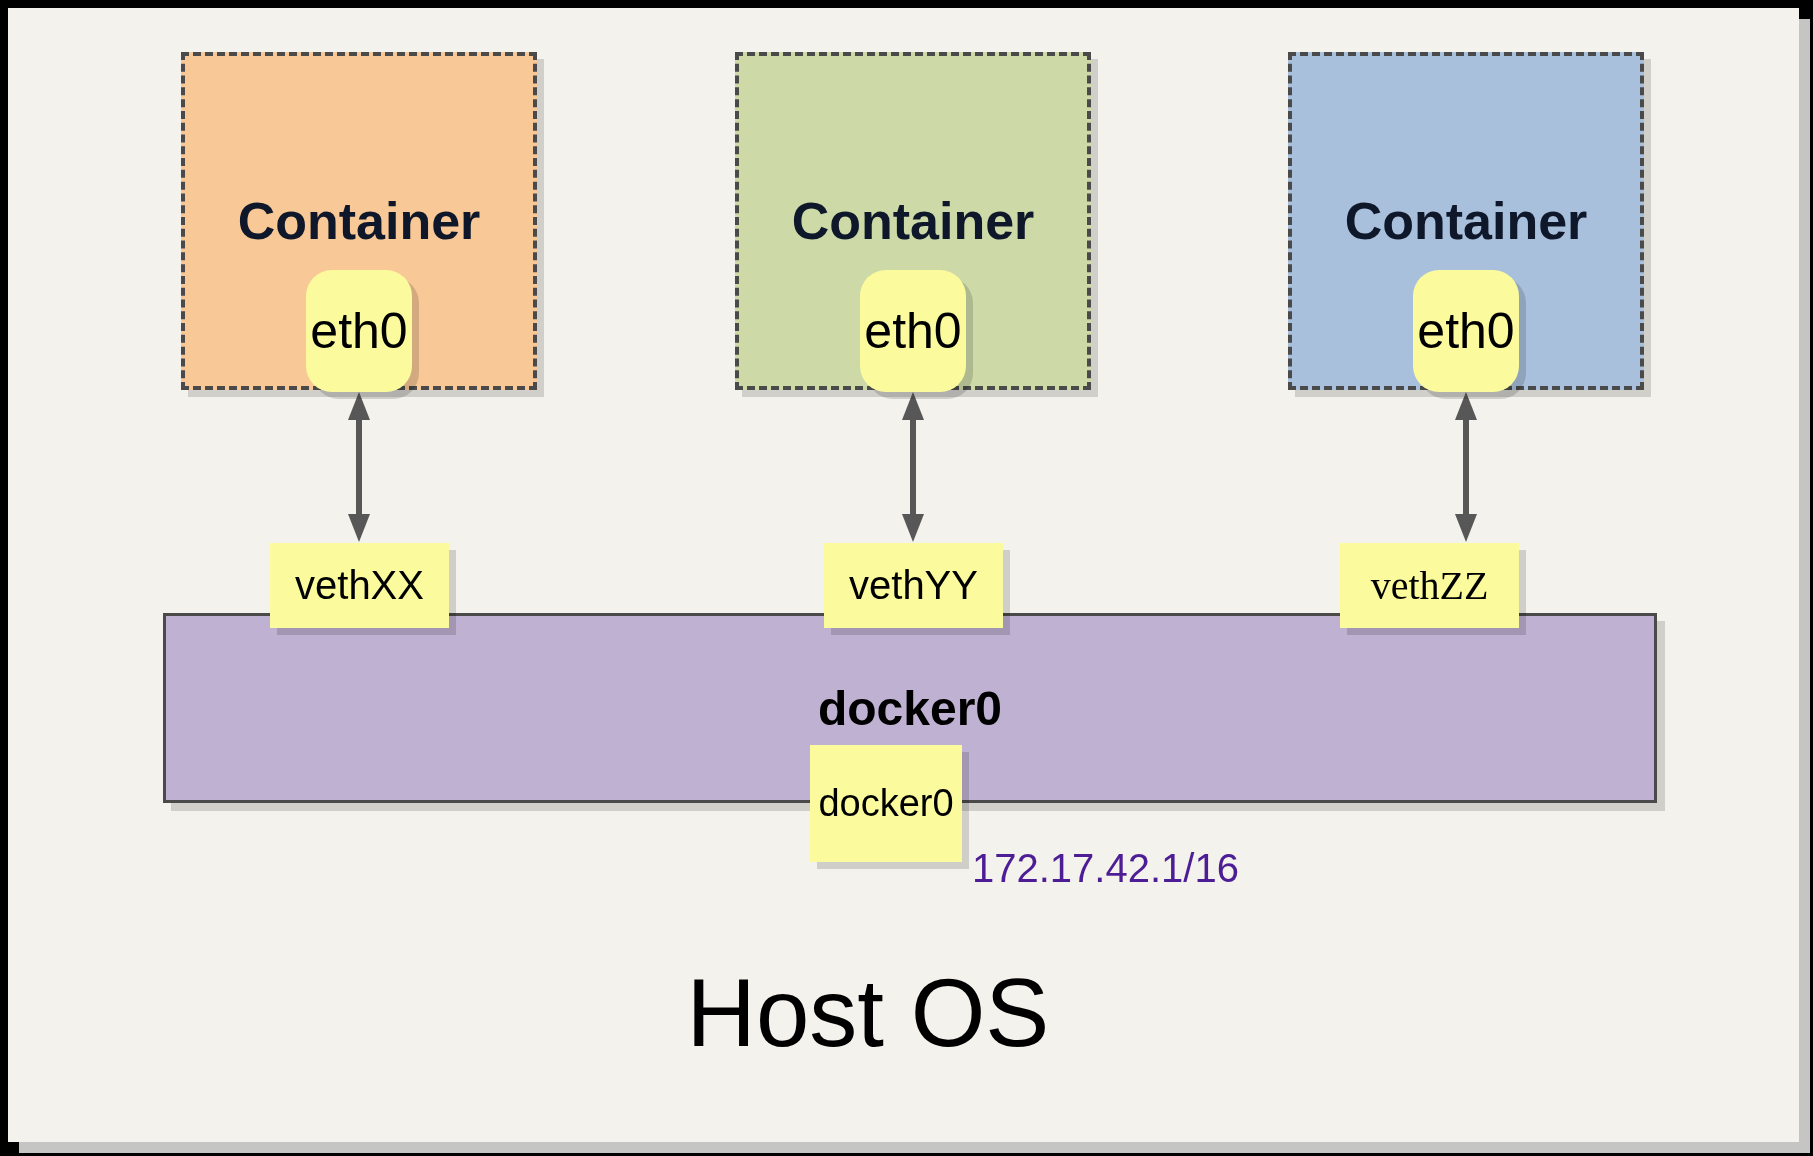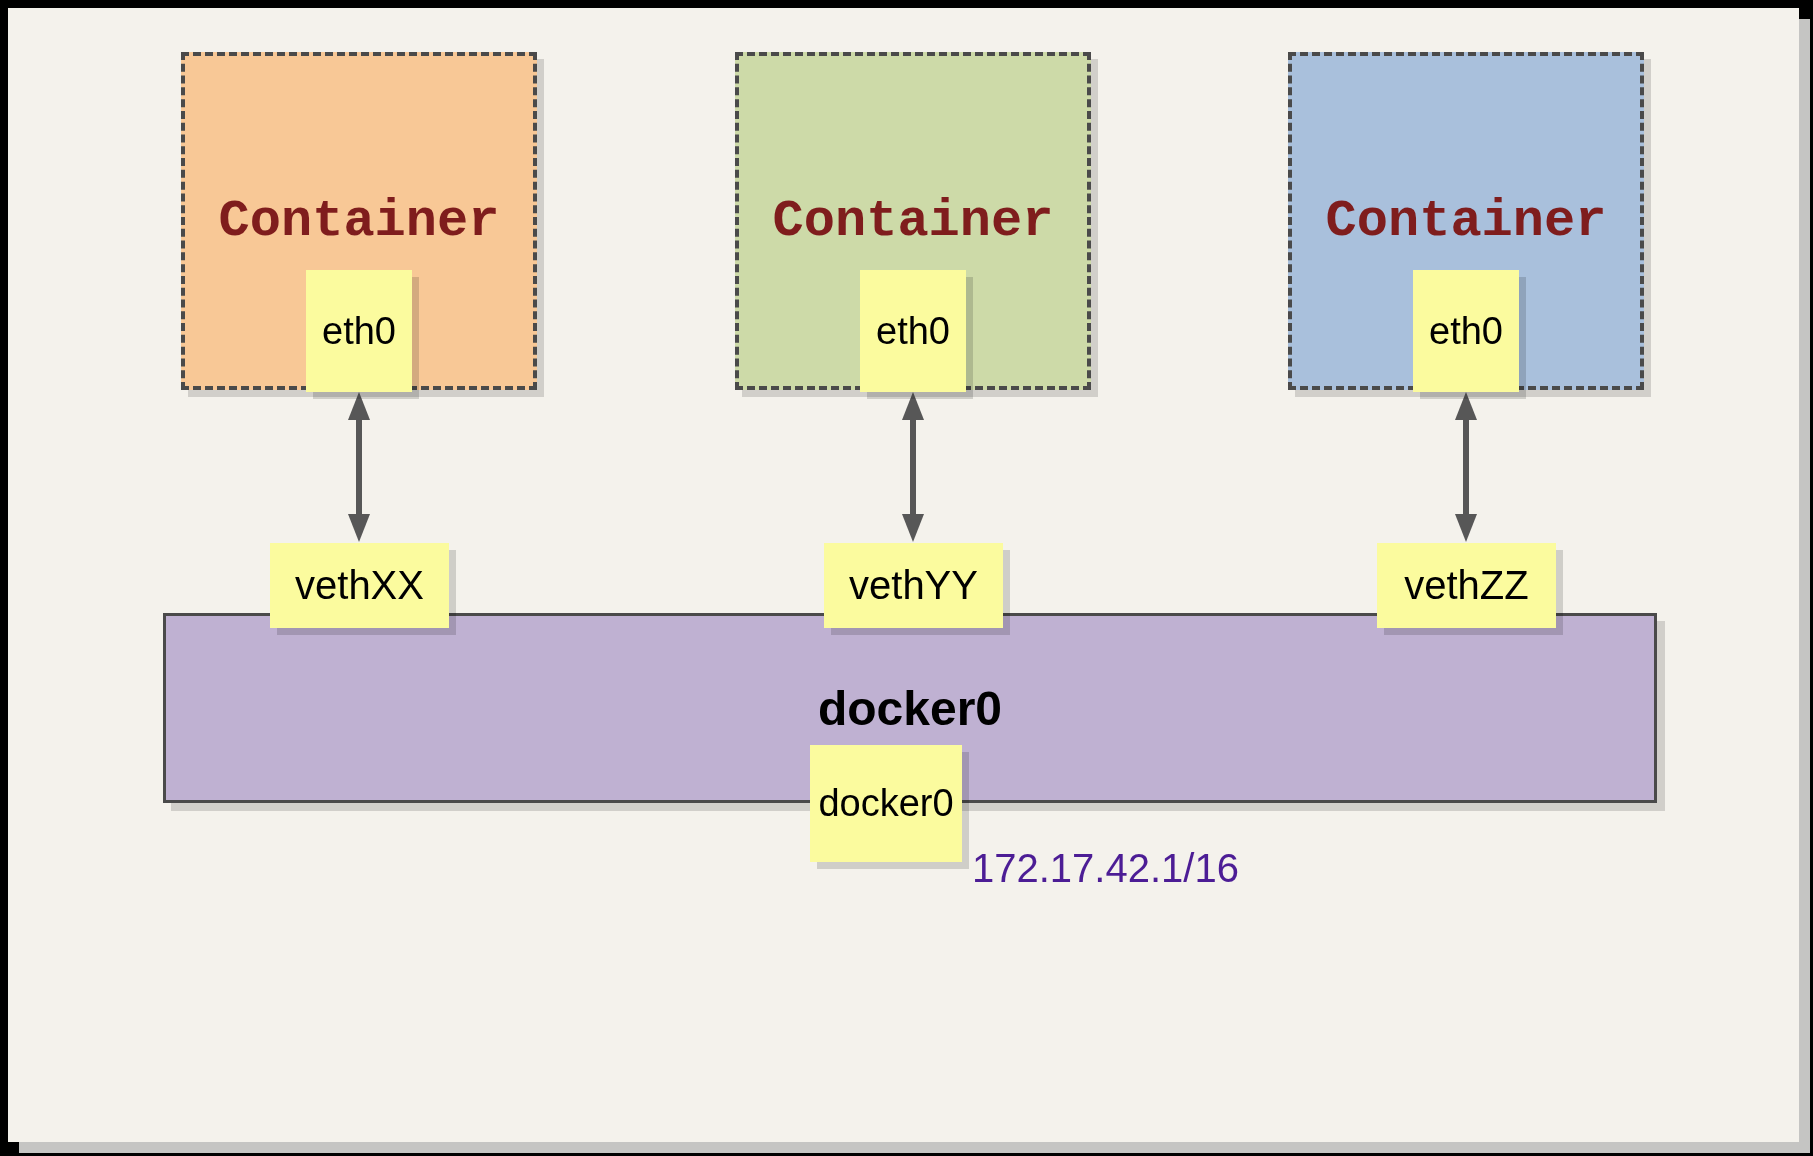--- a/index.html
+++ b/index.html
@@ -30,42 +30,41 @@
   .cbox.c2 { left: 727px;  background: #CDDAA8; }
   .cbox.c3 { left: 1280px; background: #A9C0DC; }
   .ctitle {
     position: absolute;
     left: 0; top: 50%;
     width: 100%;
     transform: translateY(-50%);
     text-align: center;
     font-size: 52px;
     font-weight: bold;
-    color: #7f1d1d;
-    font-family: Liberation Mono, monospace;
+    color: #0f172a;
   }
   
   .ybox {
     position: absolute;
     background: #FBFB9E;
     box-shadow: 7px 7px 0 rgba(0,0,0,0.15);
     display: flex;
     align-items: center;
     justify-content: center;
     color: #000;
     z-index: 3;
   }
-  .ethbox { top: 262px; width: 106px; height: 122px; font-size: 38px; }
+  .ethbox { top: 262px; width: 106px; height: 122px; font-size: 50px; border-radius: 26px; }
   .ethbox.e1 { left: 298px; }
   .ethbox.e2 { left: 852px; }
   .ethbox.e3 { left: 1405px; }
   .vethbox { top: 535px; width: 179px; height: 85px; font-size: 40px; }
   .vethbox.v1 { left: 262px; }
   .vethbox.v2 { left: 816px; text-align: center; }
-  .vethbox.v3 { left: 1369px; }
+  .vethbox.v3 { left: 1332px; font-family: Liberation Serif, serif; }
   .dockbox { left: 802px; top: 737px; width: 152px; height: 117px; font-size: 38px; }
   
   .arrow {
     position: absolute;
     top: 382px;
     width: 44px; height: 154px;
     z-index: 2;
   }
   .arrow.a1 { left: 329px; }
   .arrow.a2 { left: 883px; }
@@ -164,14 +163,15 @@
   <div class="ybox vethbox v3">
     <span>vethZZ</span>
   </div>
 
   <div class="ybox dockbox">
     <span>docker0</span>
   </div>
 
   <div class="ip-label">172.17.42.1/16</div>
 
+  <div class="host-label">Host OS</div>
 
 </div>
 
 </body></html>

